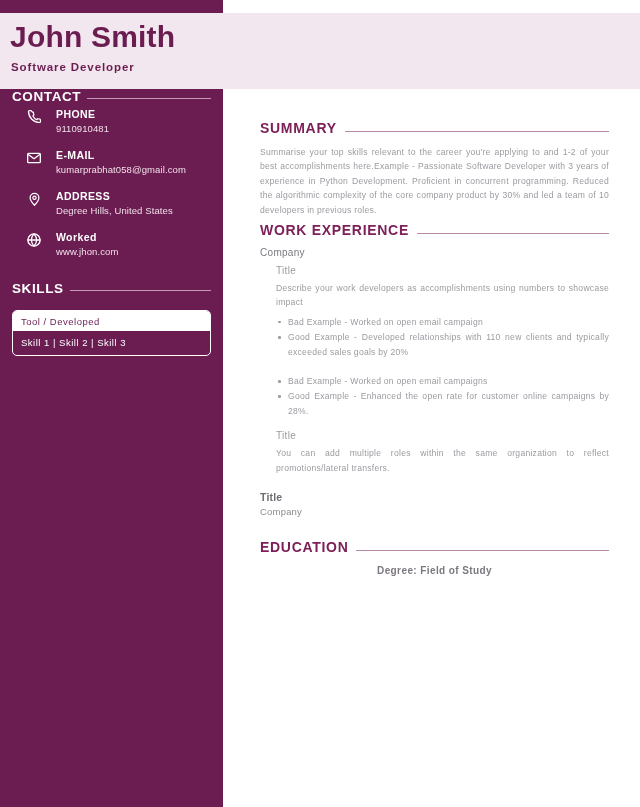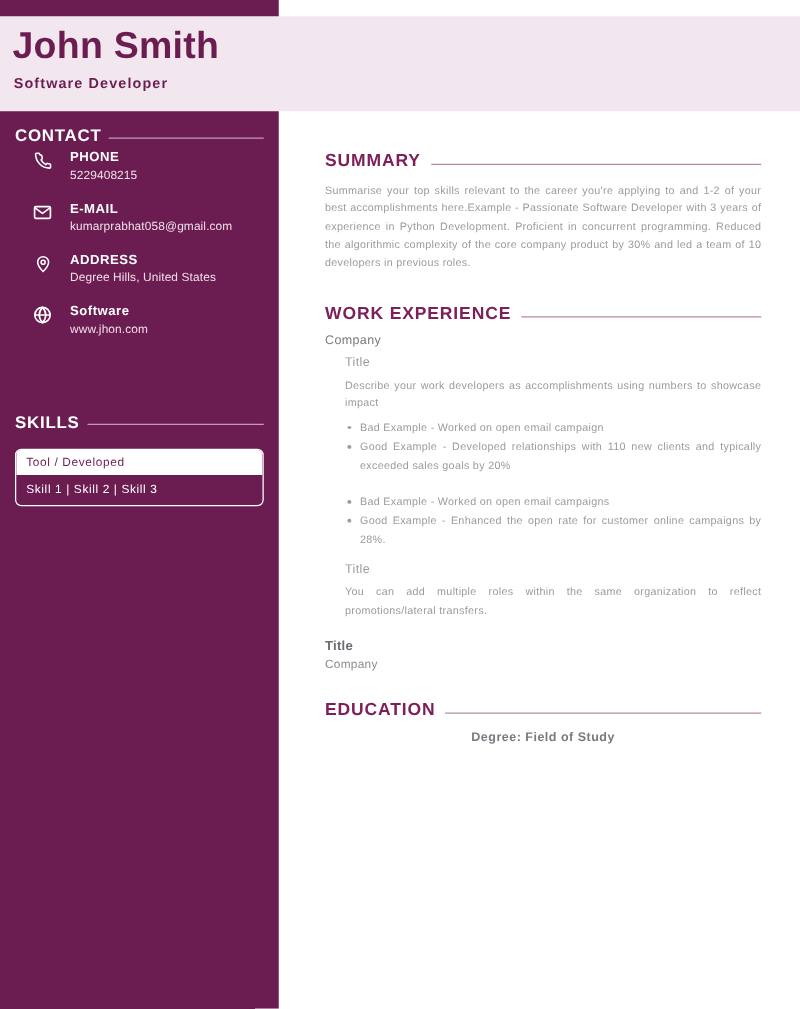--- a/index.html
+++ b/index.html
@@ -66,21 +66,21 @@
   
   .sidebar {
     position: absolute;
     left: 0;
     top: 89px;
     width: 223px;
     z-index: 4;
     color: #ffffff;
   }
   .side-section {
-    padding: 12px 12px;
+    padding: 0 12px;
   }
   .side-heading-row {
     display: flex;
     align-items: baseline;
     margin: 0;
   }
   .side-heading {
     font-size: 13.5px;
     font-weight: bold;
     letter-spacing: 0.6px;
@@ -187,21 +187,21 @@
     line-height: 14.4px;
     color: #9d9aa0;
     text-align: justify;
     letter-spacing: 0.25px;
   }
 
   .summary-body {
     margin-top: 9px;
   }
 
-  .work-section { margin-top: 25px; }
+  .work-section { margin-top: 5px; }
 
   .company-name {
     font-size: 10px;
     color: #7c7880;
     margin-top: 9px;
     letter-spacing: 0.3px;
   }
   .role-block {
     margin-left: 16px;
     margin-top: 7px;
@@ -291,21 +291,21 @@
       <div class="contact-list">
 
         <div class="contact-row">
           <div class="contact-ico">
             <svg width="15" height="15" viewBox="0 0 24 24" fill="none" stroke="#ffffff" stroke-width="2" stroke-linecap="round" stroke-linejoin="round">
               <path d="M6.6 2.5h-3a1.2 1.2 0 0 0-1.2 1.3A18 18 0 0 0 20.2 21.6a1.2 1.2 0 0 0 1.3-1.2v-3a1.2 1.2 0 0 0-1-1.2 12 12 0 0 1-2.7-.6 1.2 1.2 0 0 0-1.2.3l-1.2 1.2a15 15 0 0 1-6-6l1.2-1.2a1.2 1.2 0 0 0 .3-1.2 12 12 0 0 1-.6-2.7 1.2 1.2 0 0 0-1.7-1z"></path>
             </svg>
           </div>
           <div class="contact-text">
             <div class="c-label">PHONE</div>
-            <div class="c-value">5229408215</div>
+            <div class="c-value">9110910481</div>
           </div>
         </div>
 
         <div class="contact-row">
           <div class="contact-ico">
             <svg width="16" height="16" viewBox="0 0 24 24" fill="none" stroke="#ffffff" stroke-width="2" stroke-linecap="round" stroke-linejoin="round">
               <rect x="2.5" y="5" width="19" height="14" rx="1.5"></rect>
               <path d="M3 6.5l9 6.5 9-6.5"></path>
             </svg>
           </div>
@@ -330,21 +330,21 @@
 
         <div class="contact-row">
           <div class="contact-ico">
             <svg width="16" height="16" viewBox="0 0 24 24" fill="none" stroke="#ffffff" stroke-width="2" stroke-linecap="round" stroke-linejoin="round">
               <circle cx="12" cy="12" r="9.2"></circle>
               <path d="M2.8 12h18.4"></path>
               <path d="M12 2.8c2.6 2.8 3.9 6 3.9 9.2S14.6 18.4 12 21.2C9.4 18.4 8.1 15.2 8.1 12S9.4 5.6 12 2.8z"></path>
             </svg>
           </div>
           <div class="contact-text">
-            <div class="c-label">Software</div>
+            <div class="c-label">Worked</div>
             <div class="c-value">www.jhon.com</div>
           </div>
         </div>
 
       </div>
     </div>
 
     <div class="side-section skills-section">
       <div class="side-heading-row">
         <div class="side-heading">SKILLS</div>

